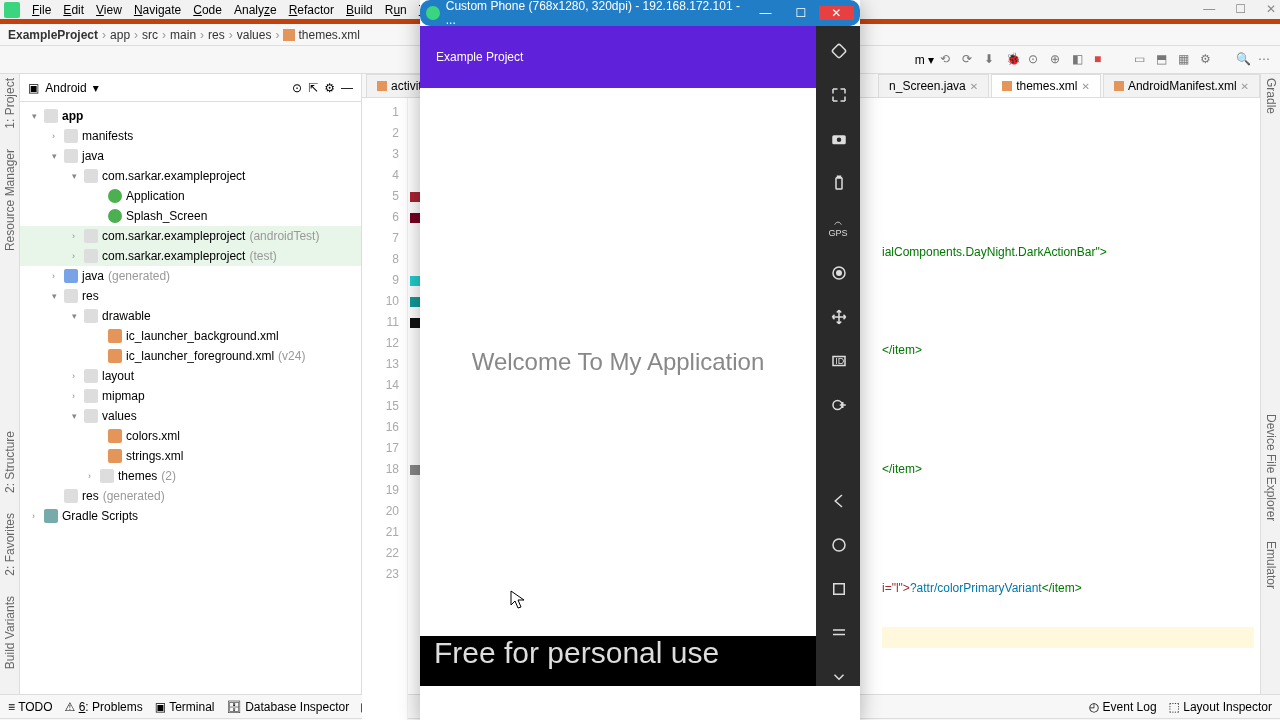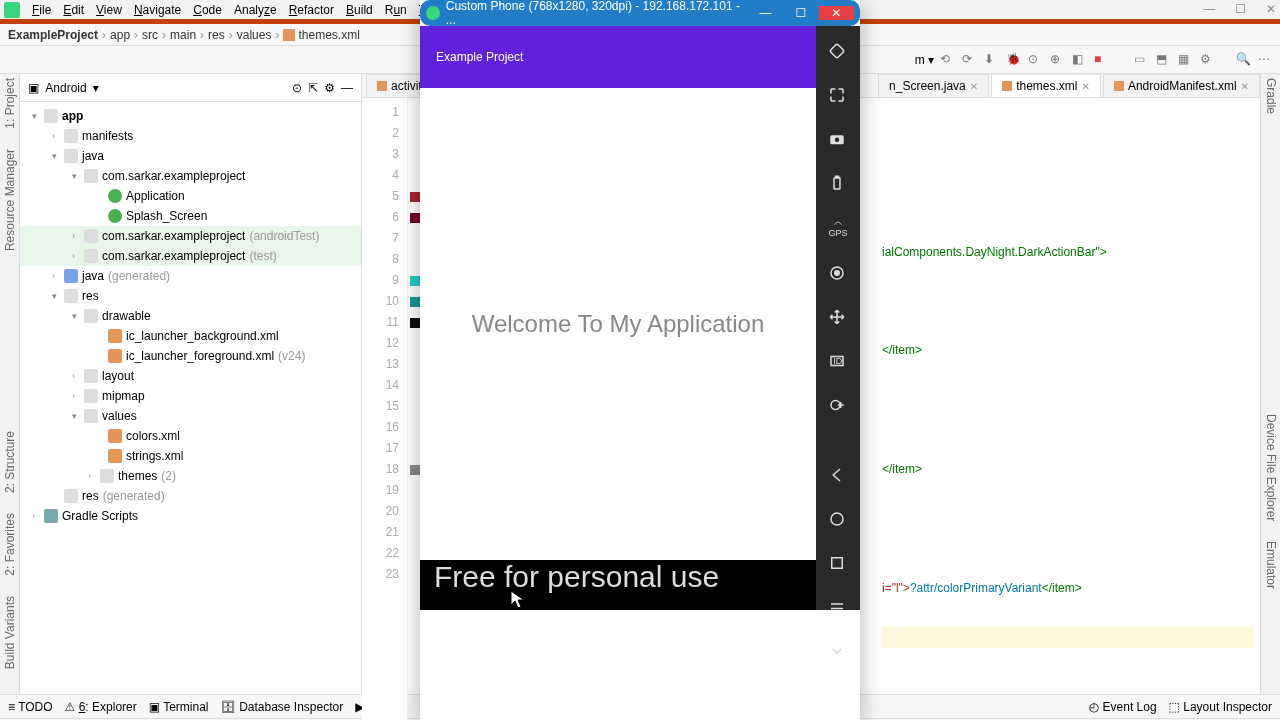--- a/index.html
+++ b/index.html
@@ -60,28 +60,28 @@
 .statusbar{height:22px;border-top:1px solid #ddd;display:flex;align-items:center;padding:0 8px;background:#f7f7f7;font-size:11px;color:#555;}
 .statusbar .spacer{flex:1;}
 
 
 .emu-window{position:absolute;left:420px;top:0;width:440px;height:720px;background:#fff;box-shadow:0 4px 20px rgba(0,0,0,0.3);z-index:100;}
 .emu-title{height:26px;background:#217dc6;color:#fff;display:flex;align-items:center;padding:0 6px;font-size:11px;border-radius:10px;}
 .emu-title .eico{width:14px;height:14px;background:#3bd580;border-radius:50%;margin-right:6px;}
 .emu-title .spacer{flex:1;}
 .emu-title .wbtn{width:36px;text-align:center;font-size:12px;}
 .emu-title .wbtn.close{background:#e84040;}
-.emu-body{display:flex;height:584px;}
+.emu-body{display:flex;height:660px;}
 .phone-screen{flex:1;background:#fff;display:flex;flex-direction:column;position:relative;}
 .phone-appbar{height:62px;background:#6021da;color:#fff;display:flex;align-items:center;padding:0 16px;font-size:20px;font-weight:500;}
 .phone-content{flex:1;display:flex;align-items:center;justify-content:center;}
 .phone-content .msg{color:#888;font-size:24px;}
 .phone-footer{height:50px;background:#000;color:#ddd;padding:0 14px;font-size:30px;font-family:Arial;}
 .emu-side{width:44px;background:#2a2a2a;display:flex;flex-direction:column;align-items:center;padding-top:16px;gap:26px;}
-.e-icon{width:20px;height:20px;color:#ddd;display:flex;align-items:center;justify-content:flex-start;font-size:16px;}
+.e-icon{width:20px;height:20px;color:#ddd;display:flex;align-items:center;justify-content:flex-end;font-size:16px;}
 .e-icon svg{width:18px;height:18px;stroke:#ddd;fill:none;stroke-width:2;}
 .e-icon.fill svg{fill:#ddd;stroke:none;}
 .cursor{position:absolute;left:510px;top:590px;z-index:200;pointer-events:none;}
 .cursor svg{width:16px;height:20px;}
 </style>
 </head>
 <body>
 
 <div class="menubar">
   <div class="logo"></div>
@@ -384,21 +384,21 @@
   <div class="right-rail">
     <div class="v">Gradle</div>
     <div style="height:260px"></div>
     <div class="v">Device File Explorer</div>
     <div class="v">Emulator</div>
   </div>
 </div>
 
 <div class="bottombar">
   <span>≡ <span>TODO</span></span>
-  <span>⚠ <u>6</u>: <span>Explorer</span></span>
+  <span>⚠ <u>6</u>: <span>Problems</span></span>
   <span>▣ <span>Terminal</span></span>
   <span>🗄 <span>Database Inspector</span></span>
   <span>▶ <span>P</span></span>
   <div class="spacer"></div>
   <span>◴ <span>Event Log</span></span>
   <span>⬚ <span>Layout Inspector</span></span>
 </div>
 
 <div class="statusbar">
 

